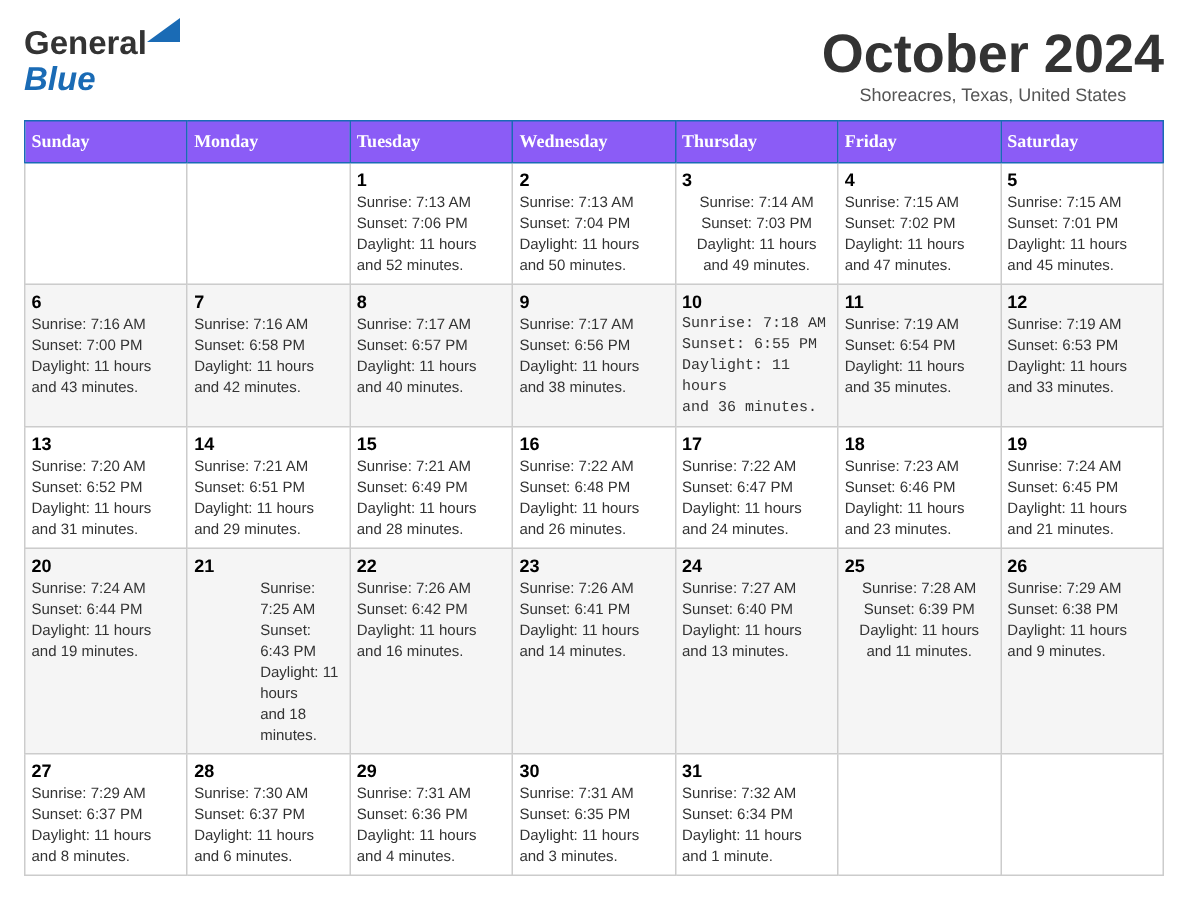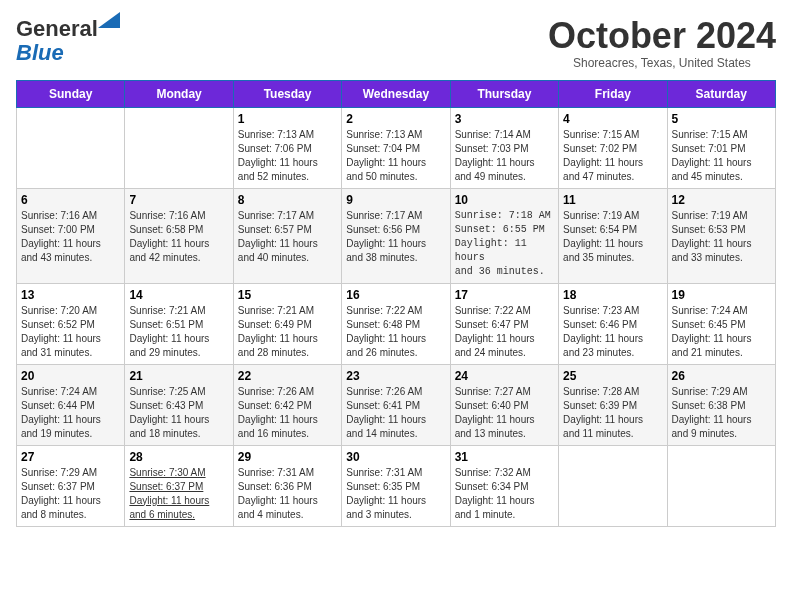--- a/index.html
+++ b/index.html
@@ -33,26 +33,27 @@
     .location-title {
       font-size: 12px;
       color: #555;
     }
     table {
       width: 100%;
       border-collapse: collapse;
       font-size: 11px;
     }
     thead tr th {
-      background-color: #6d28d9;
+      background-color: #8b5cf6;
       color: #fff;
       padding: 6px 4px;
-      text-align: center;
+      text-align: left;
       font-size: 12px;
       border: 1px solid #1a6bb5;
+      font-family: Liberation Serif, serif;
     }
     tbody tr td {
       border: 1px solid #ccc;
       vertical-align: top;
       padding: 4px;
       width: calc(100% / 7);
       min-height: 80px;
       background: #fff;
     }
     tbody tr:nth-child(even) td {
@@ -117,21 +118,21 @@
         </td>
         <td>
           <div class="day-num">2</div>
           <div class="day-info" style="white-space: pre-line;">Sunrise: 7:13 AM
 Sunset: 7:04 PM
 Daylight: 11 hours
 and 50 minutes.</div>
         </td>
         <td>
           <div class="day-num">3</div>
-          <div class="day-info" style="white-space: pre-line;">Sunrise: 7:14 AM
+          <div class="day-info" style="white-space: pre-line; text-align: center;">Sunrise: 7:14 AM
 Sunset: 7:03 PM
 Daylight: 11 hours
 and 49 minutes.</div>
         </td>
         <td>
           <div class="day-num">4</div>
           <div class="day-info" style="white-space: pre-line;">Sunrise: 7:15 AM
 Sunset: 7:02 PM
 Daylight: 11 hours
 and 47 minutes.</div>
@@ -249,21 +250,21 @@
       <tr>
         <td>
           <div class="day-num">20</div>
           <div class="day-info" style="white-space: pre-line;">Sunrise: 7:24 AM
 Sunset: 6:44 PM
 Daylight: 11 hours
 and 19 minutes.</div>
         </td>
         <td>
           <div class="day-num">21</div>
-          <div class="day-info" style="white-space: pre-line;">Sunrise: 7:25 AM
+          <div class="day-info" style="white-space: pre-line; margin-left: 44px;">Sunrise: 7:25 AM
 Sunset: 6:43 PM
 Daylight: 11 hours
 and 18 minutes.</div>
         </td>
         <td>
           <div class="day-num">22</div>
           <div class="day-info" style="white-space: pre-line;">Sunrise: 7:26 AM
 Sunset: 6:42 PM
 Daylight: 11 hours
 and 16 minutes.</div>
@@ -277,21 +278,21 @@
         </td>
         <td>
           <div class="day-num">24</div>
           <div class="day-info" style="white-space: pre-line;">Sunrise: 7:27 AM
 Sunset: 6:40 PM
 Daylight: 11 hours
 and 13 minutes.</div>
         </td>
         <td>
           <div class="day-num">25</div>
-          <div class="day-info" style="white-space: pre-line;">Sunrise: 7:28 AM
+          <div class="day-info" style="white-space: pre-line; text-align: center;">Sunrise: 7:28 AM
 Sunset: 6:39 PM
 Daylight: 11 hours
 and 11 minutes.</div>
         </td>
         <td>
           <div class="day-num">26</div>
           <div class="day-info" style="white-space: pre-line;">Sunrise: 7:29 AM
 Sunset: 6:38 PM
 Daylight: 11 hours
 and 9 minutes.</div>
@@ -300,21 +301,21 @@
       <tr>
         <td>
           <div class="day-num">27</div>
           <div class="day-info" style="white-space: pre-line;">Sunrise: 7:29 AM
 Sunset: 6:37 PM
 Daylight: 11 hours
 and 8 minutes.</div>
         </td>
         <td>
           <div class="day-num">28</div>
-          <div class="day-info" style="white-space: pre-line; text-decoration: underline;">Sunrise: 7:30 AM
+          <div class="day-info" style="white-space: pre-line;">Sunrise: 7:30 AM
 Sunset: 6:37 PM
 Daylight: 11 hours
 and 6 minutes.</div>
         </td>
         <td>
           <div class="day-num">29</div>
           <div class="day-info" style="white-space: pre-line;">Sunrise: 7:31 AM
 Sunset: 6:36 PM
 Daylight: 11 hours
 and 4 minutes.</div>

